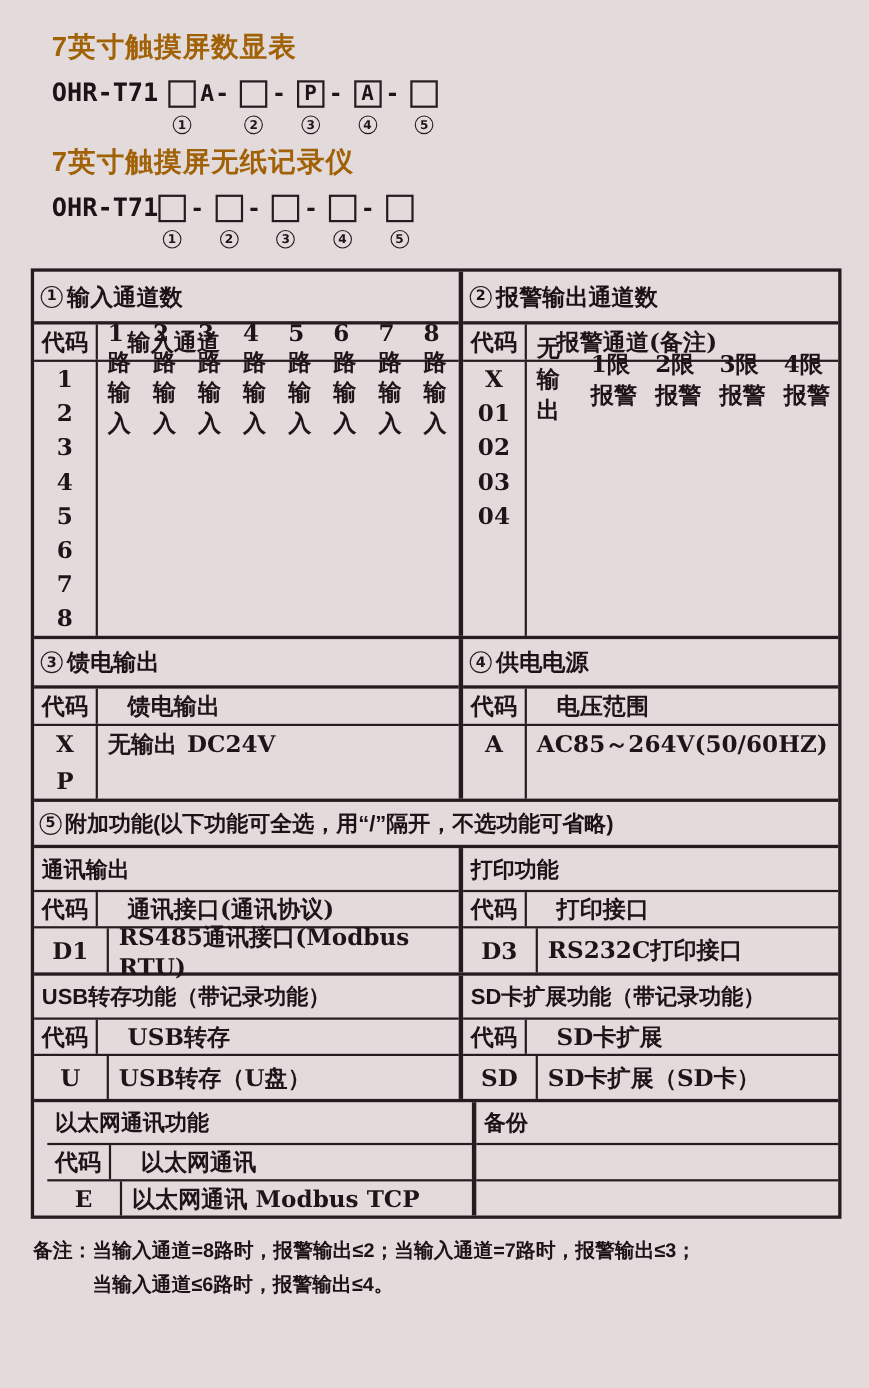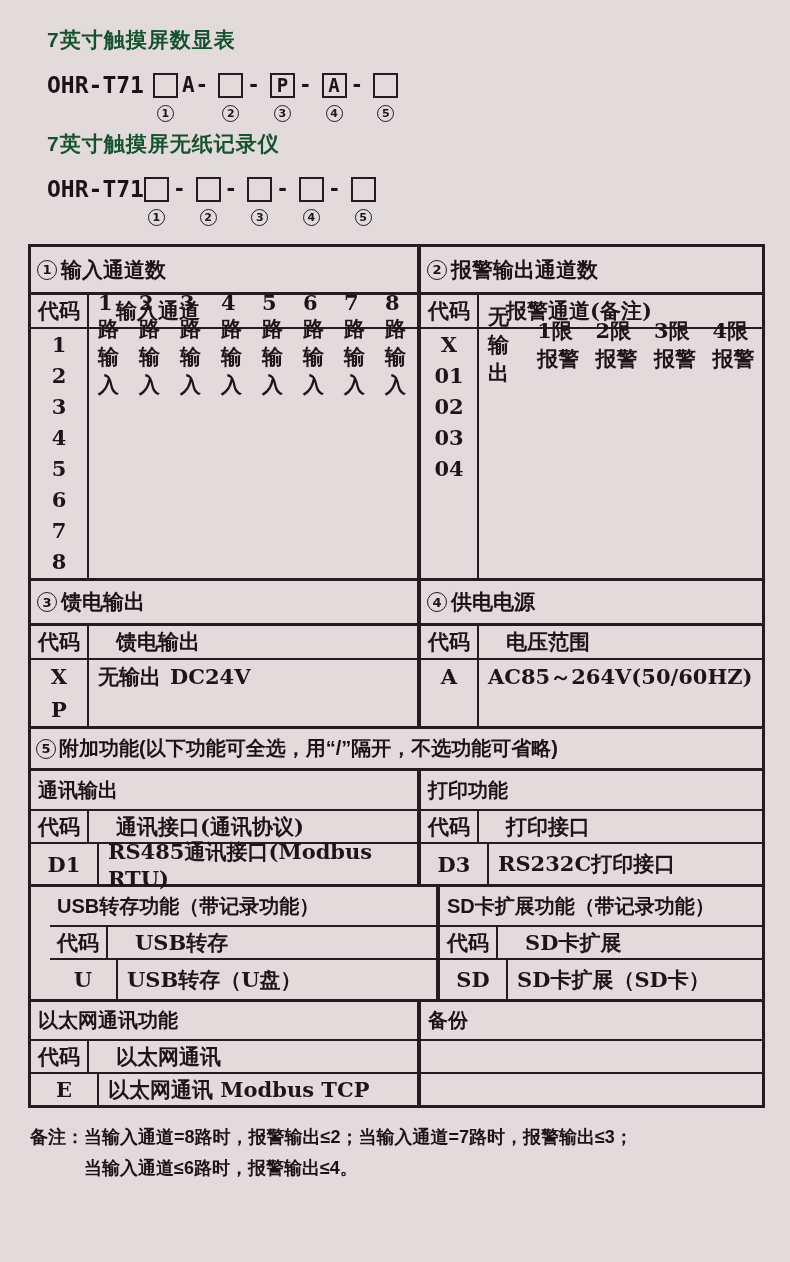--- a/index.html
+++ b/index.html
@@ -6,21 +6,21 @@
   body{
     width:790px;height:1262px;position:relative;overflow:hidden;
     background:#e2dadb;
     font-family:"DejaVu Serif", serif;
     color:#1e1518;
   }
   
   .prod-title{
     position:absolute;left:47px;margin:0;
     font-family:"Liberation Sans", sans-serif;
-    font-size:21px;font-weight:700;letter-spacing:1px;color:#14532d;
+    font-size:25px;font-weight:700;letter-spacing:1px;color:#a16207;
   }
   #title1{top:26px;}
   #title2{top:130px;}
   .model-line{
     position:absolute;left:47px;display:flex;align-items:flex-start;
   }
   #model1{top:70px;}
   #model2{top:174px;}
   .model-prefix{
     font-family:"DejaVu Sans Mono", monospace;
@@ -344,21 +344,21 @@
         <span class="col-code">代码</span>
         <span class="col-label">打印接口</span>
       </div>
       <div class="data5" style="height:40px;">
         <span class="code-cell">D3</span>
         <span class="label-cell">RS232C打印接口</span>
       </div>
     </div>
   </div>
 
-  <div class="band" style="height:115px;padding-left:19px;">
+  <div class="band" style="height:115px;">
     <div class="half left">
       <div class="sub-h" style="height:40px;">USB转存功能（带记录功能）</div>
       <div class="col-h" style="height:33px;">
         <span class="col-code">代码</span>
         <span class="col-label">USB转存</span>
       </div>
       <div class="data5" style="height:39px;">
         <span class="code-cell">U</span>
         <span class="label-cell">USB转存（U盘）</span>
       </div>
@@ -369,21 +369,21 @@
         <span class="col-code">代码</span>
         <span class="col-label">SD卡扩展</span>
       </div>
       <div class="data5" style="height:39px;">
         <span class="code-cell">SD</span>
         <span class="label-cell">SD卡扩展（SD卡）</span>
       </div>
     </div>
   </div>
 
-  <div class="band last" style="height:103px;">
+  <div class="band last" style="height:103px;padding-left:12px;">
     <div class="half left">
       <div class="sub-h" style="height:39px;">以太网通讯功能</div>
       <div class="col-h" style="height:33px;">
         <span class="col-code">代码</span>
         <span class="col-label">以太网通讯</span>
       </div>
       <div class="data5" style="height:31px;">
         <span class="code-cell">E</span>
         <span class="label-cell">以太网通讯 Modbus TCP</span>
       </div>

